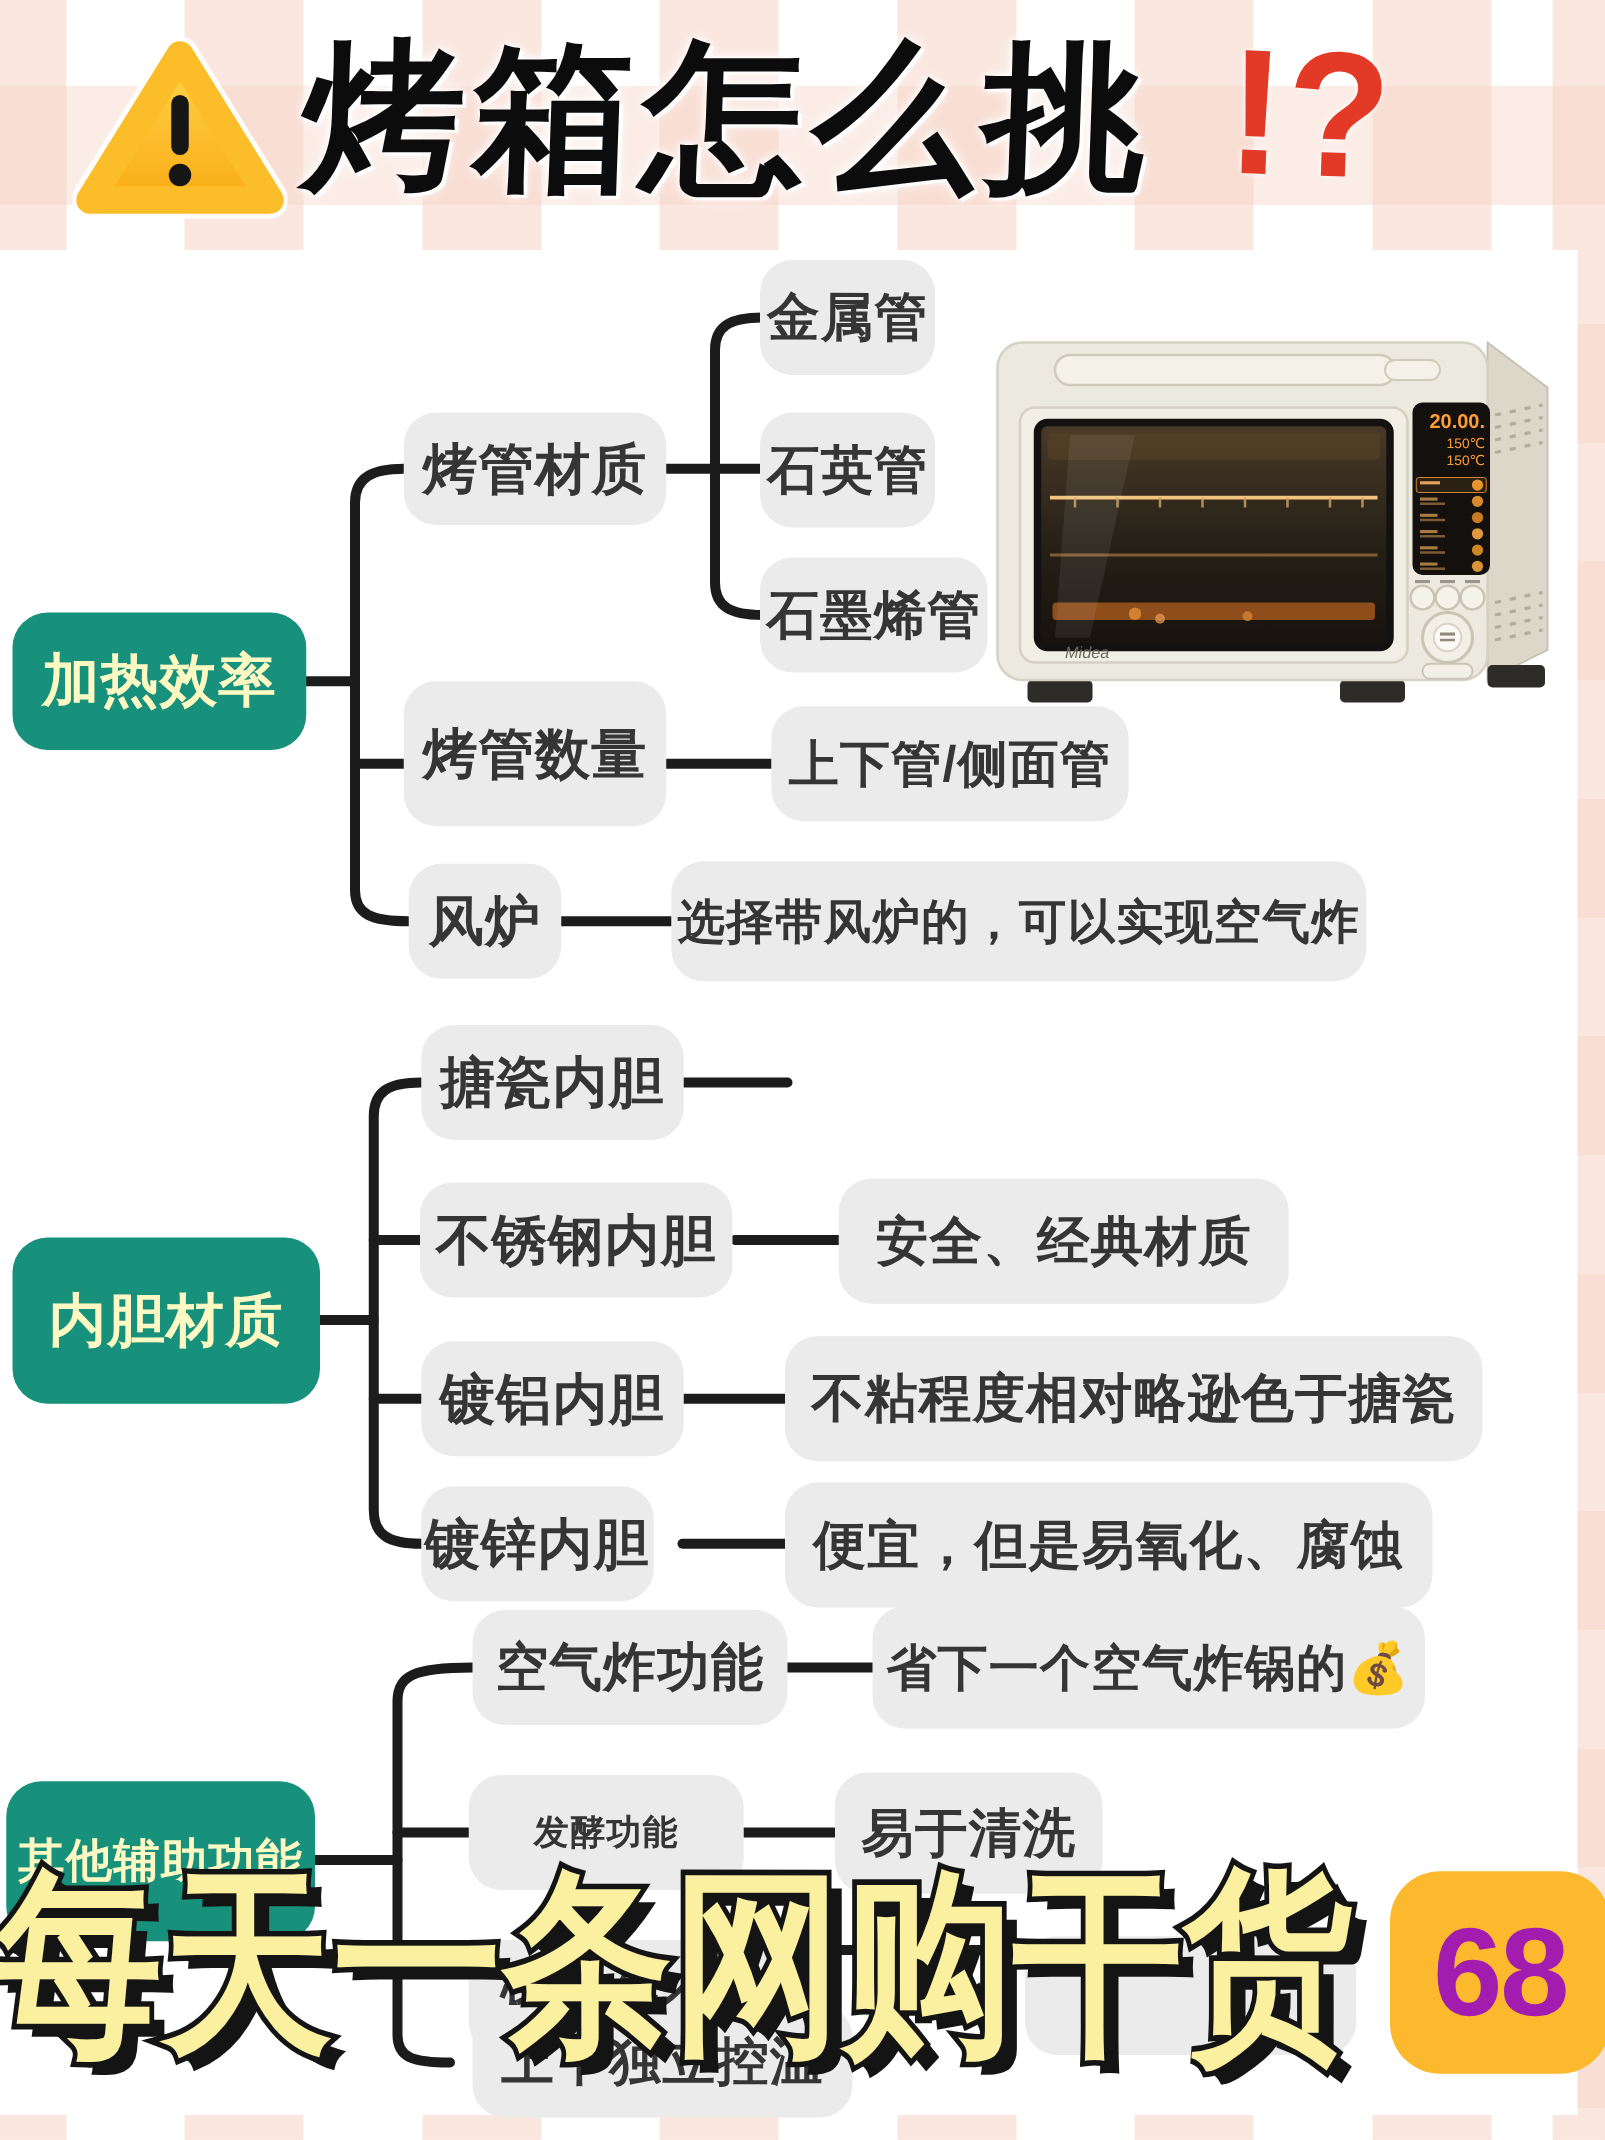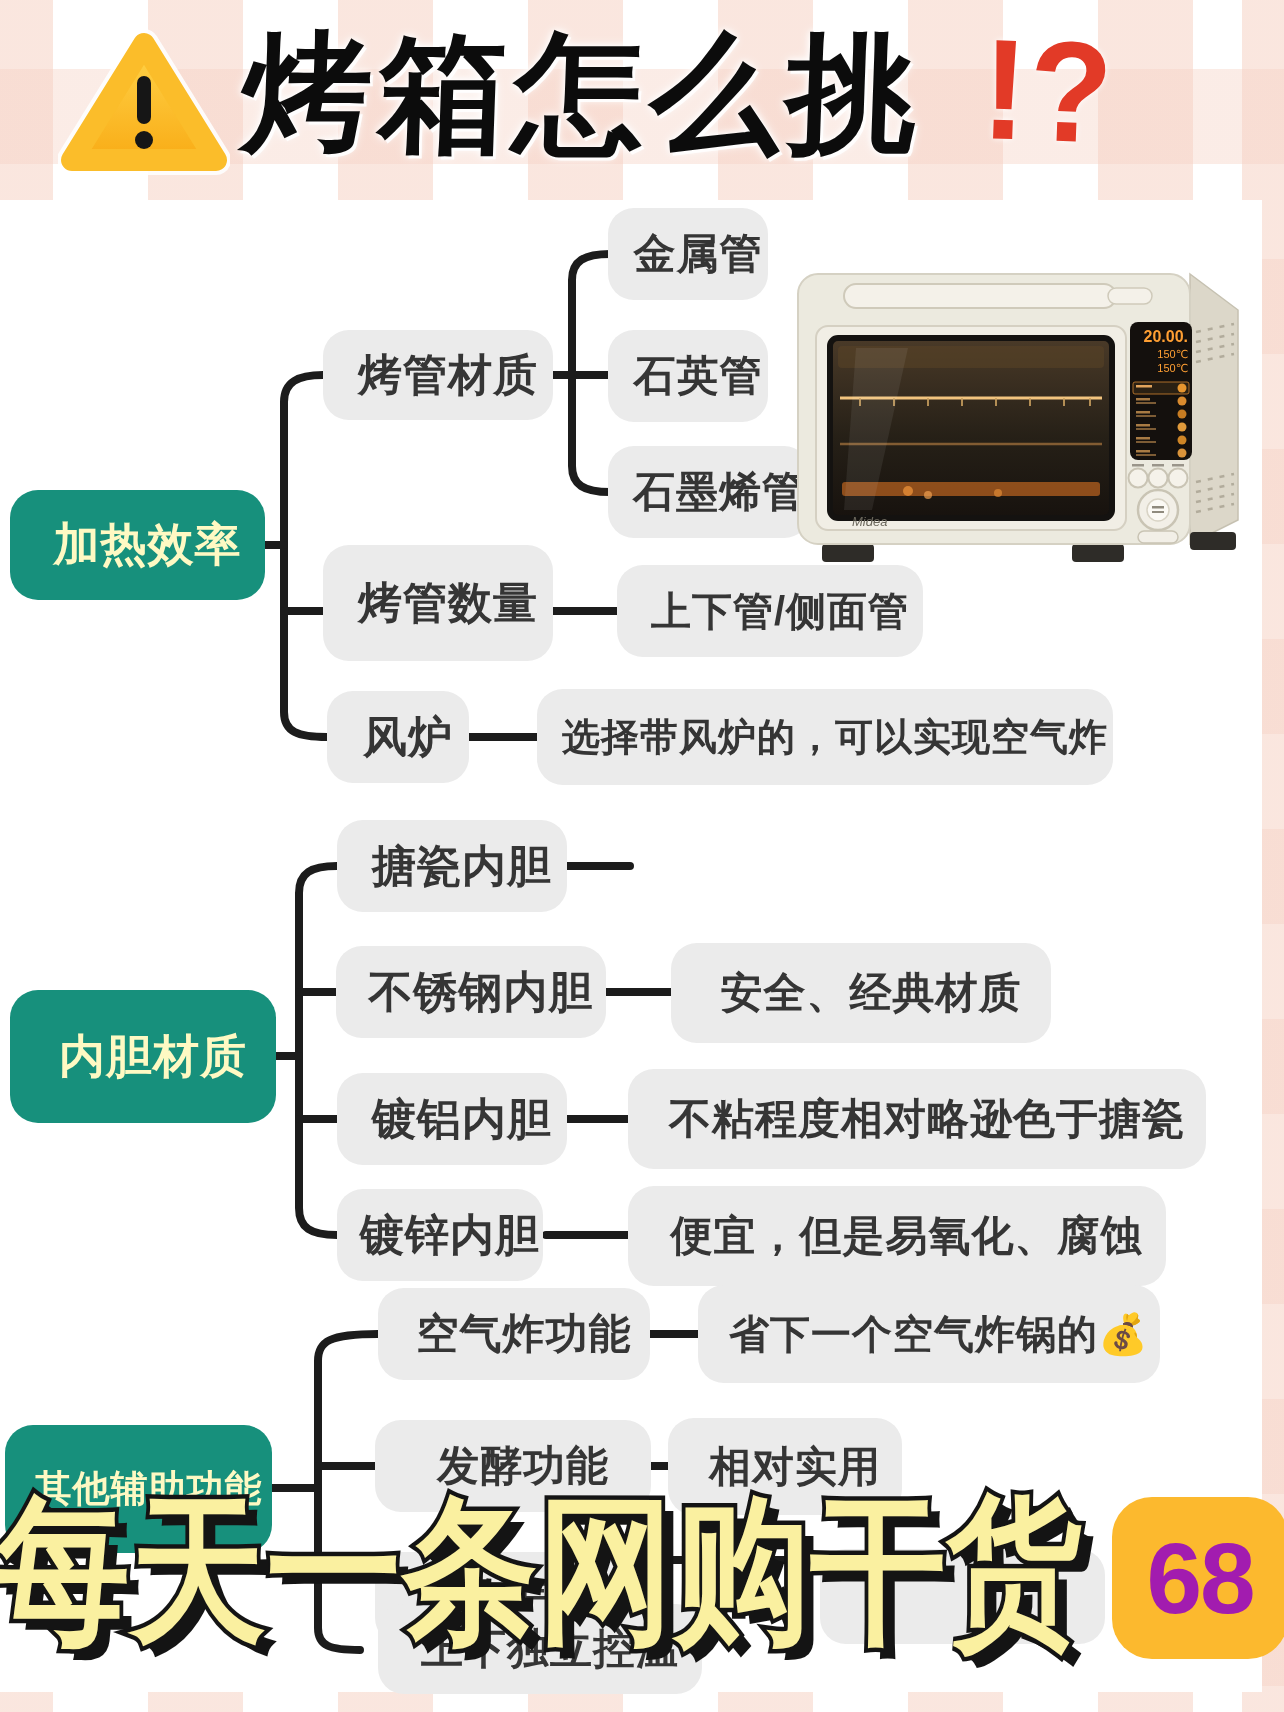--- a/index.html
+++ b/index.html
@@ -9,21 +9,21 @@
     background-color:#ffffff;
     background-image:
       repeating-linear-gradient(90deg, rgba(246,210,196,.55) 0 95px, rgba(255,255,255,0) 95px 190px),
       repeating-linear-gradient(0deg, rgba(246,210,196,.42) 0 95px, rgba(255,255,255,0) 95px 190px);
     background-position:-42px 0, 0 -28px;
   }
   .panel{position:absolute;left:0;top:200px;width:1262px;height:1492px;background:#ffffff;}
   .connectors{position:absolute;left:0;top:0;z-index:3;}
   .node{
     position:absolute;display:flex;align-items:center;justify-content:center;
-    white-space:nowrap;z-index:4;font-weight:700;letter-spacing:1px;padding-left:20px;
+    white-space:nowrap;z-index:4;font-weight:700;letter-spacing:1px;
   }
   .gray{background:#ebebeb;border-radius:26px;color:#353535;}
   .teal{background:#17907c;border-radius:28px;color:#fef9c3;z-index:5;}
   .title-row{position:absolute;left:0;top:0;width:1284px;height:200px;z-index:6;}
   .warn-svg{position:absolute;left:58px;top:28px;}
   .title-text{
     position:absolute;left:242px;top:18px;font-size:130px;font-weight:900;color:#0c0c0c;
     letter-spacing:6px;line-height:150px;transform:skewX(-2deg);
     text-shadow:0 0 6px #fff,0 0 12px #fff,3px 3px 0 rgba(255,255,255,.9);
   }
@@ -106,22 +106,22 @@
   <div class="node gray" style="left:628px;top:1069px;width:558px;height:100px;font-size:42px">不粘程度相对略逊色于搪瓷</div>
 
   <div class="node gray" style="left:337px;top:1189px;width:186px;height:92px;font-size:44px">镀锌内胆</div>
   <div class="node gray" style="left:628px;top:1186px;width:518px;height:100px;font-size:42px">便宜，但是易氧化、腐蚀</div>
 
   <div class="node teal" style="left:5px;top:1425px;width:247px;height:128px;font-size:37px">其他辅助功能</div>
 
   <div class="node gray" style="left:378px;top:1288px;width:252px;height:92px;font-size:42px">空气炸功能</div>
   <div class="node gray" style="left:698px;top:1285px;width:442px;height:98px;font-size:40px">省下一个空气炸锅的💰</div>
 
-  <div class="node gray" style="left:375px;top:1420px;width:256px;height:92px;font-size:42px">发酵功能</div>
-  <div class="node gray" style="left:668px;top:1418px;width:214px;height:97px;font-size:42px">相对实用</div>
+  <div class="node gray" style="left:375px;top:1420px;width:220px;height:92px;font-size:28px">发酵功能</div>
+  <div class="node gray" style="left:668px;top:1418px;width:214px;height:97px;font-size:42px">易于清洗</div>
 
   <div class="node gray" style="left:375px;top:1552px;width:265px;height:92px;font-size:42px">烤箱怎么挑</div>
   <div class="node gray" style="left:820px;top:1549px;width:265px;height:95px;font-size:42px"></div>
 
   <div class="node gray" style="left:378px;top:1604px;width:304px;height:90px;font-size:42px">上下独立控温</div>
 
   <svg class="oven" width="480" height="322" viewBox="0 0 480 322">
     <defs>
       <linearGradient id="winGrad" x1="0" y1="0" x2="0" y2="1">
         <stop offset="0" stop-color="#4a3a28"></stop>

